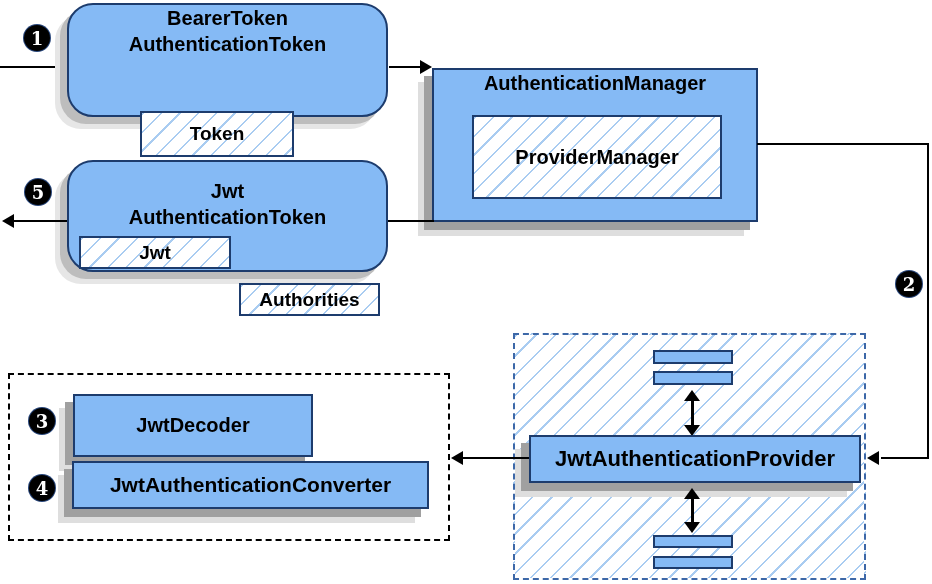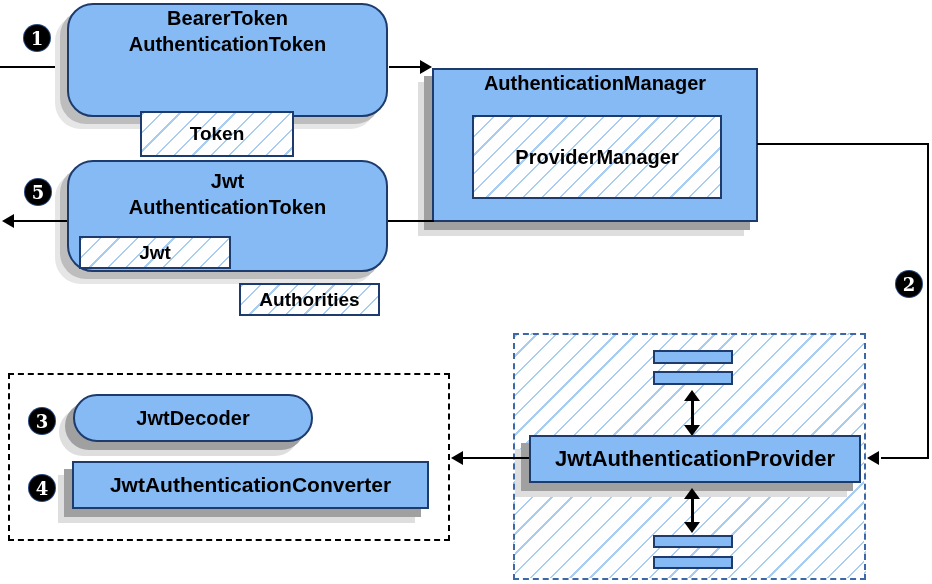--- a/index.html
+++ b/index.html
@@ -60,21 +60,21 @@
   .stack-bar{position:absolute;left:138px;width:80px;background:var(--node-fill);
     border:2px solid var(--node-border);box-sizing:border-box;}
   .group-label{position:absolute;text-align:center;font-size:20px;line-height:25px;}
   .flex-center{display:flex;align-items:center;justify-content:center;white-space:nowrap;}
 
   
   #bearer-node{left:67px;top:3px;width:321px;height:114px;}
   #bearer-chip{left:71px;top:74px;width:154px;height:46px;margin-top:32px;}
   #authmgr-node{left:432px;top:68px;width:326px;height:154px;}
   #pm-chip{left:38px;top:45px;width:250px;height:84px;font-size:20px;}
-  #jwttoken-node{left:67px;top:160px;width:321px;height:112px;padding-top:6px;}
+  #jwttoken-node{left:67px;top:160px;width:321px;height:112px;padding-top:16px;}
   #jwt-chip{left:10px;top:74px;width:152px;height:33px;}
   #authorities-chip{left:170px;top:74px;width:141px;height:33px;margin-top:47px;}
 
   #line-in{left:0;top:66px;width:67px;}
   #badge-1{left:24px;top:25px;}
   #arrow-mgr-line{left:389px;top:66px;width:33px;}
   #arrow-mgr-head{left:420px;top:60px;}
   #line-out{left:13px;top:220px;width:54px;}
   #line-out-head{left:2px;top:214px;}
   #badge-5{left:25px;top:179px;}
@@ -100,21 +100,21 @@
   #bar-bot-2{top:221px;height:13px;}
 
   #provider-out-line{left:463px;top:457px;width:66px;}
   #provider-out-head{left:451px;top:451px;}
 
   #decoders-group{
     position:absolute;left:8px;top:373px;width:442px;height:168px;
     border:2px dashed var(--decoders-dash);box-sizing:border-box;
   }
   #badge-3{left:19px;top:33px;}
-  #decoder-node{left:63px;top:19px;width:240px;height:48px;font-size:20px;border-radius:24px;}
+  #decoder-node{left:63px;top:19px;width:240px;height:63px;font-size:20px;}
   #badge-4{left:19px;top:100px;}
   #converter-node{left:62px;top:86px;width:357px;height:48px;font-size:21px;}
 </style>
 </head>
 <body>
 
 <div id="canvas">
 
   <div class="hline" id="line-in"></div>
   <div class="badge" id="badge-1">

